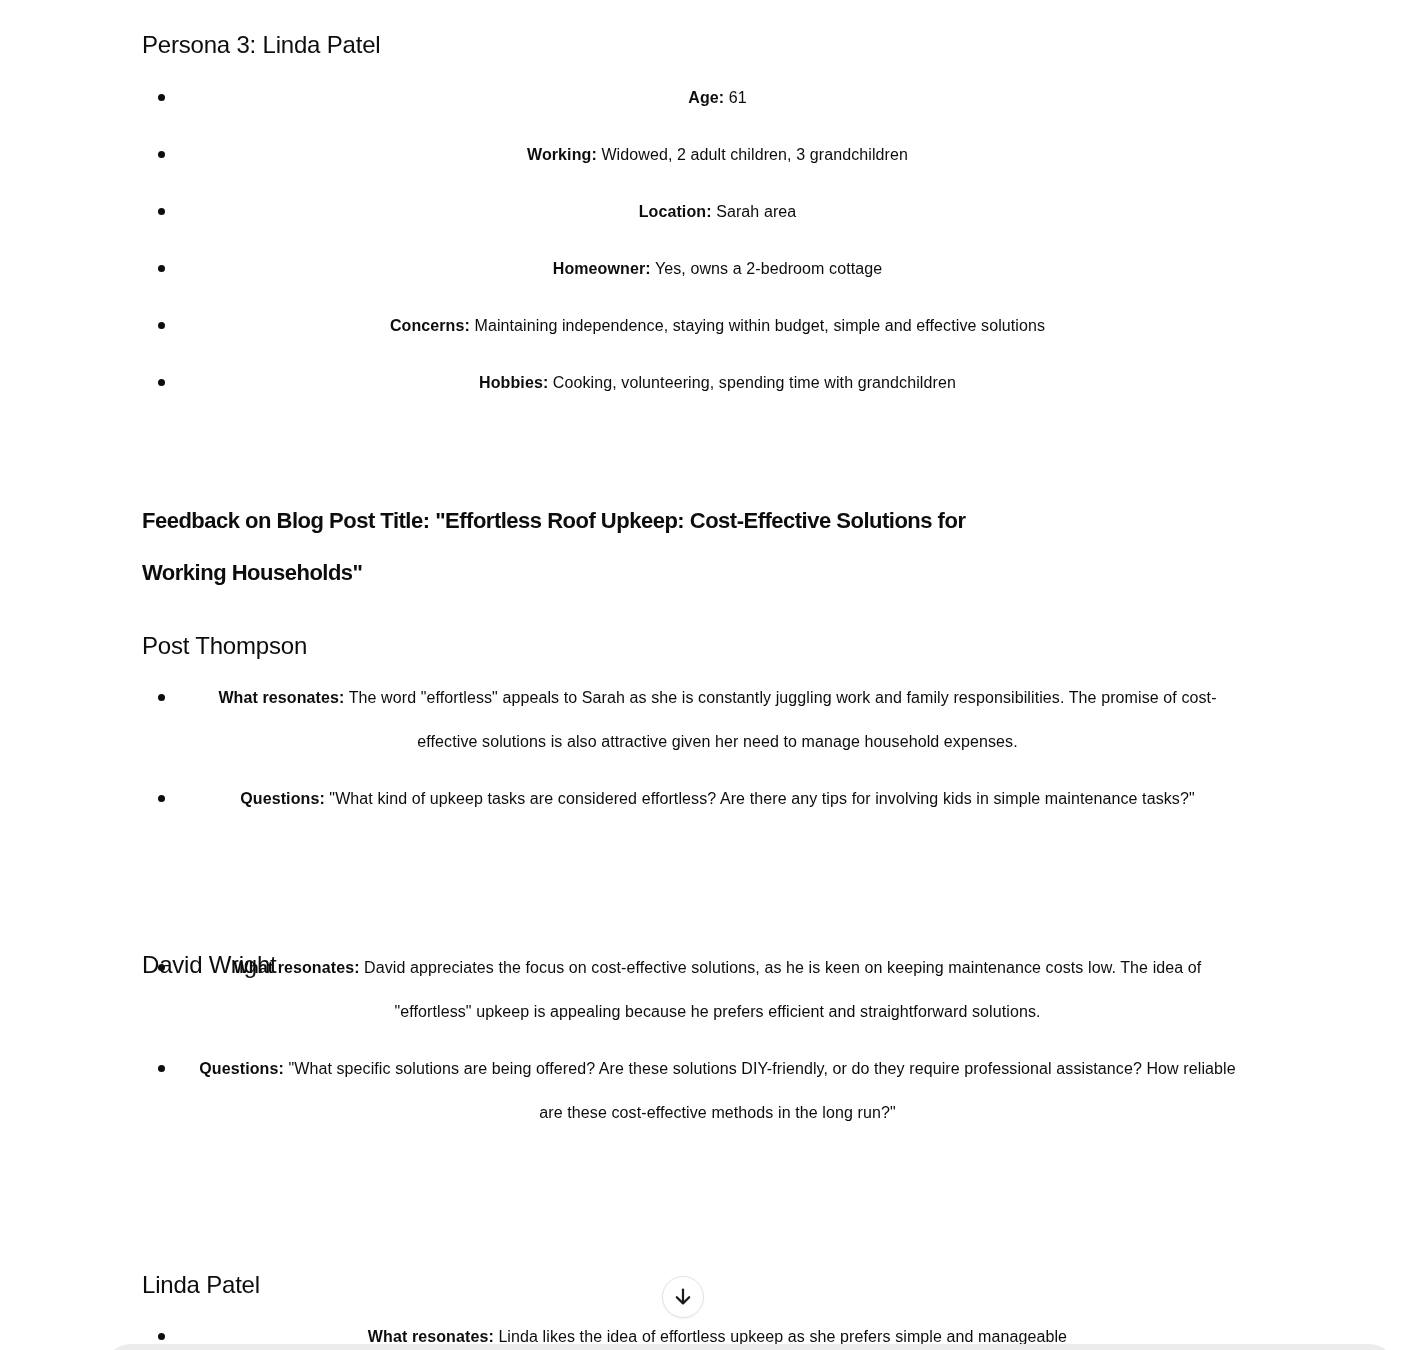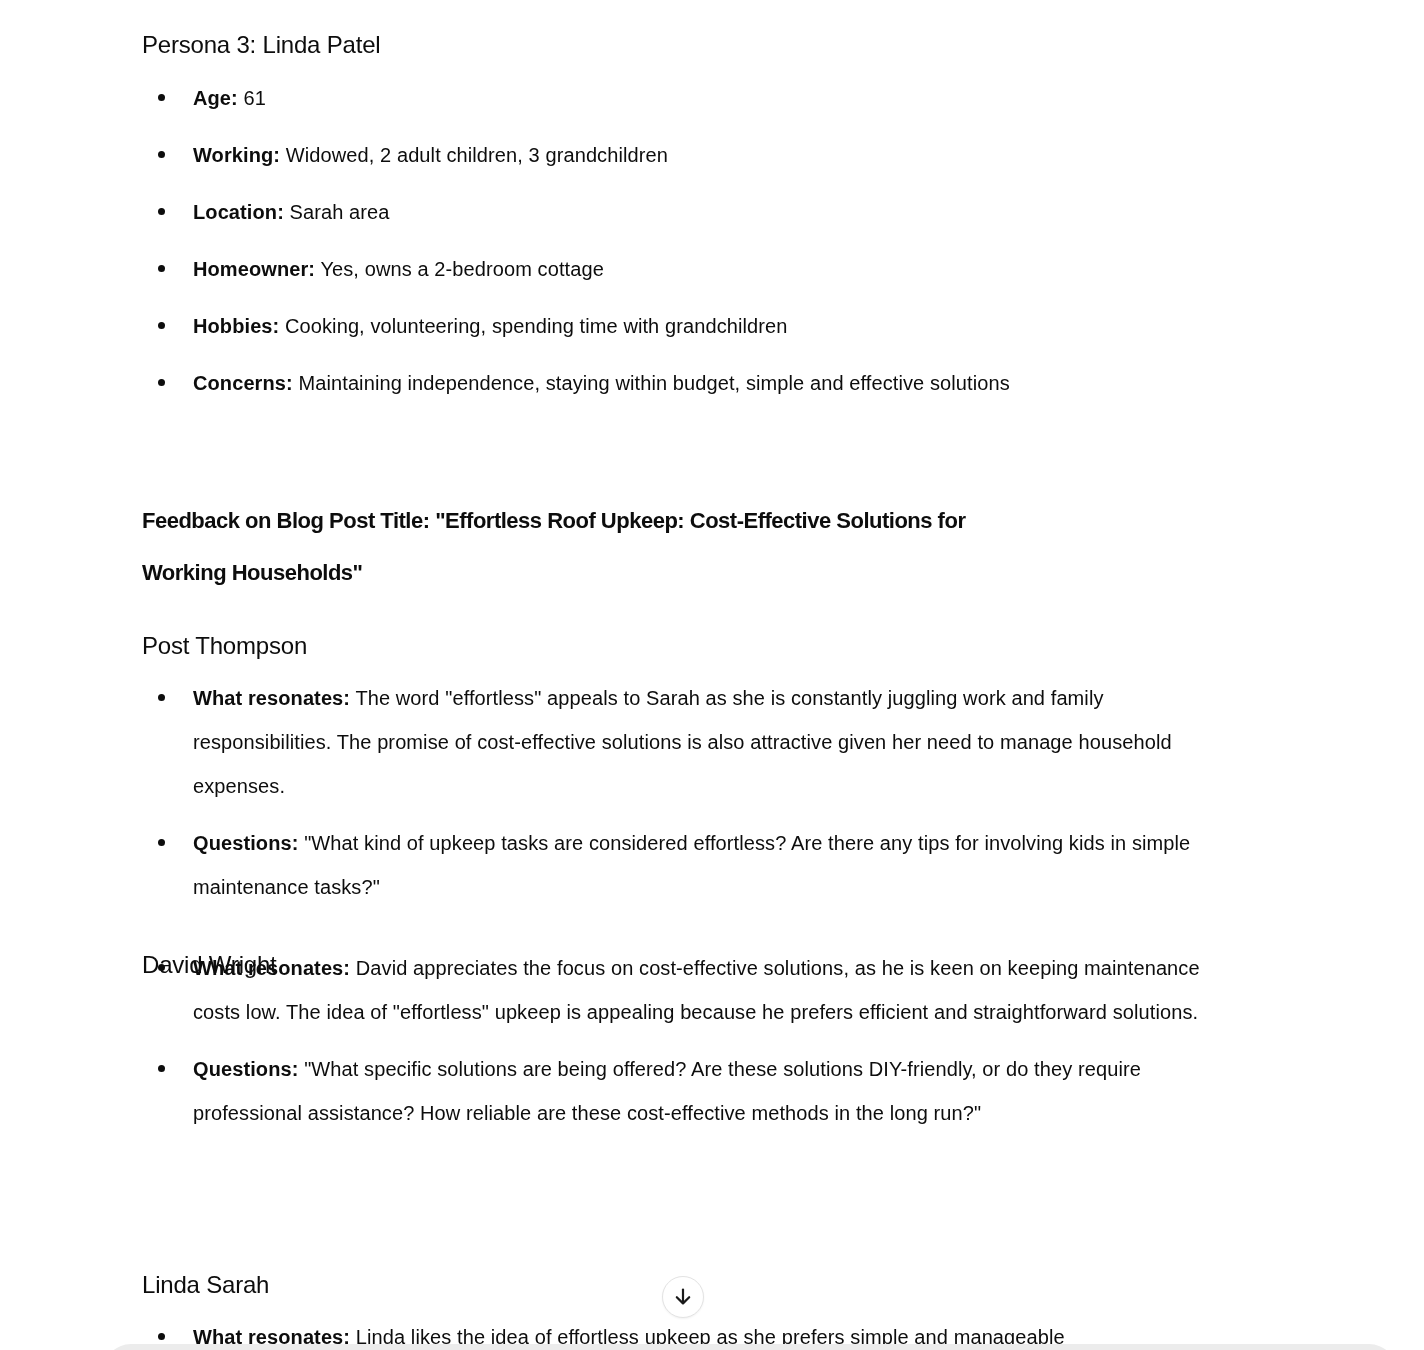--- a/index.html
+++ b/index.html
@@ -45,23 +45,24 @@
     width: 1140px;
     margin: 0;
     padding: 0;
     list-style: none;
   }
   ul.list li {
     position: relative;
     padding-left: 51px;
     padding-right: 40px;
     margin: 0 0 13px 0;
-    font-size: 20px;
+    font-size: 16px;
     line-height: 44px;
     letter-spacing: 0.1px;
+    text-align: center;
   }
   ul.list li:last-child { margin-bottom: 0; }
   .marker {
     position: absolute;
     left: 16px;
     top: 18px;
     width: 7px;
     height: 7px;
     border-radius: 50%;
     background: #0d0d0d;
@@ -133,27 +134,27 @@
       <span class="b">Location:</span>
       <span>Sarah area</span>
     </li>
     <li>
       <span class="marker"></span>
       <span class="b">Homeowner:</span>
       <span>Yes, owns a 2-bedroom cottage</span>
     </li>
     <li>
       <span class="marker"></span>
+      <span class="b">Concerns:</span>
+      <span>Maintaining independence, staying within budget, simple and effective solutions</span>
+    </li>
+    <li>
+      <span class="marker"></span>
       <span class="b">Hobbies:</span>
       <span>Cooking, volunteering, spending time with grandchildren</span>
-    </li>
-    <li>
-      <span class="marker"></span>
-      <span class="b">Concerns:</span>
-      <span>Maintaining independence, staying within budget, simple and effective solutions</span>
     </li>
   </ul>
 
   <h2 class="bighead pos-feedback-h">
     <span class="line">Feedback on Blog Post Title: "Effortless Roof Upkeep: Cost-Effective Solutions for</span>
     <span class="line">Working Households"</span>
   </h2>
 
   <h4 class="subhead pos-sarah-h">Post Thompson</h4>
 
@@ -178,21 +179,21 @@
       <span class="b">What resonates:</span>
       <span>David appreciates the focus on cost-effective solutions, as he is keen on keeping maintenance costs low. The idea of "effortless" upkeep is appealing because he prefers efficient and straightforward solutions.</span>
     </li>
     <li>
       <span class="marker"></span>
       <span class="b">Questions:</span>
       <span>"What specific solutions are being offered? Are these solutions DIY-friendly, or do they require professional assistance? How reliable are these cost-effective methods in the long run?"</span>
     </li>
   </ul>
 
-  <h4 class="subhead pos-linda-h">Linda Sarah</h4>
+  <h4 class="subhead pos-linda-h">Linda Patel</h4>
 
   <ul class="list pos-linda-list">
     <li>
       <span class="marker"></span>
       <span class="b">What resonates:</span>
       <span>Linda likes the idea of effortless upkeep as she prefers simple and manageable</span>
     </li>
   </ul>
 
 </div>

